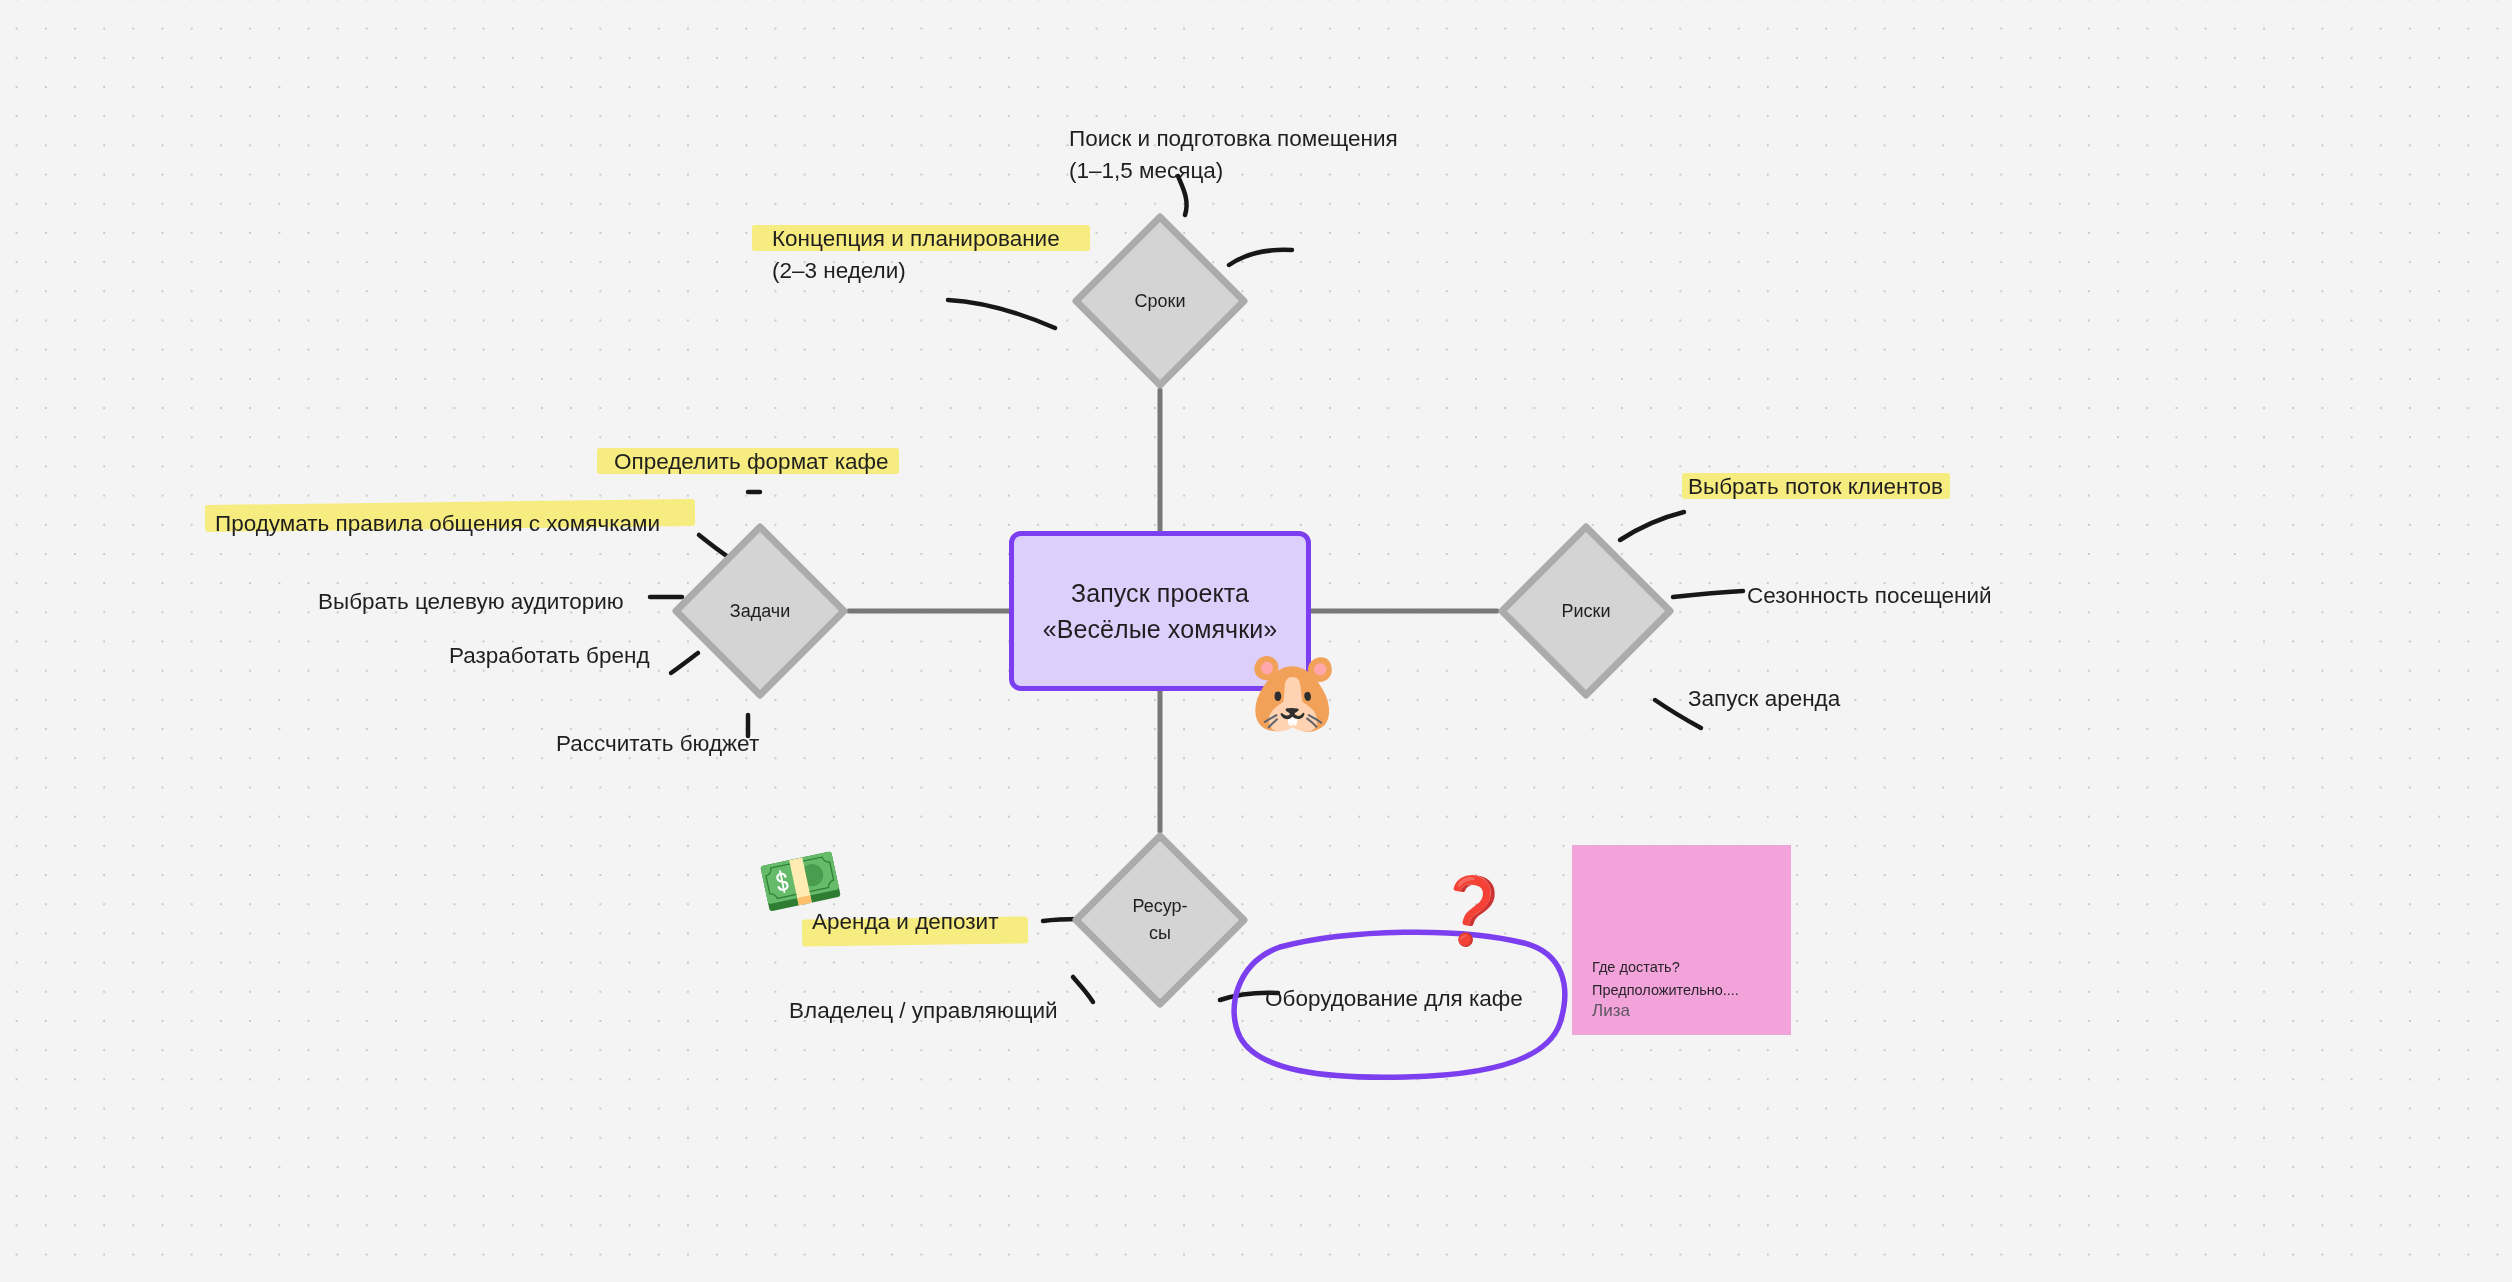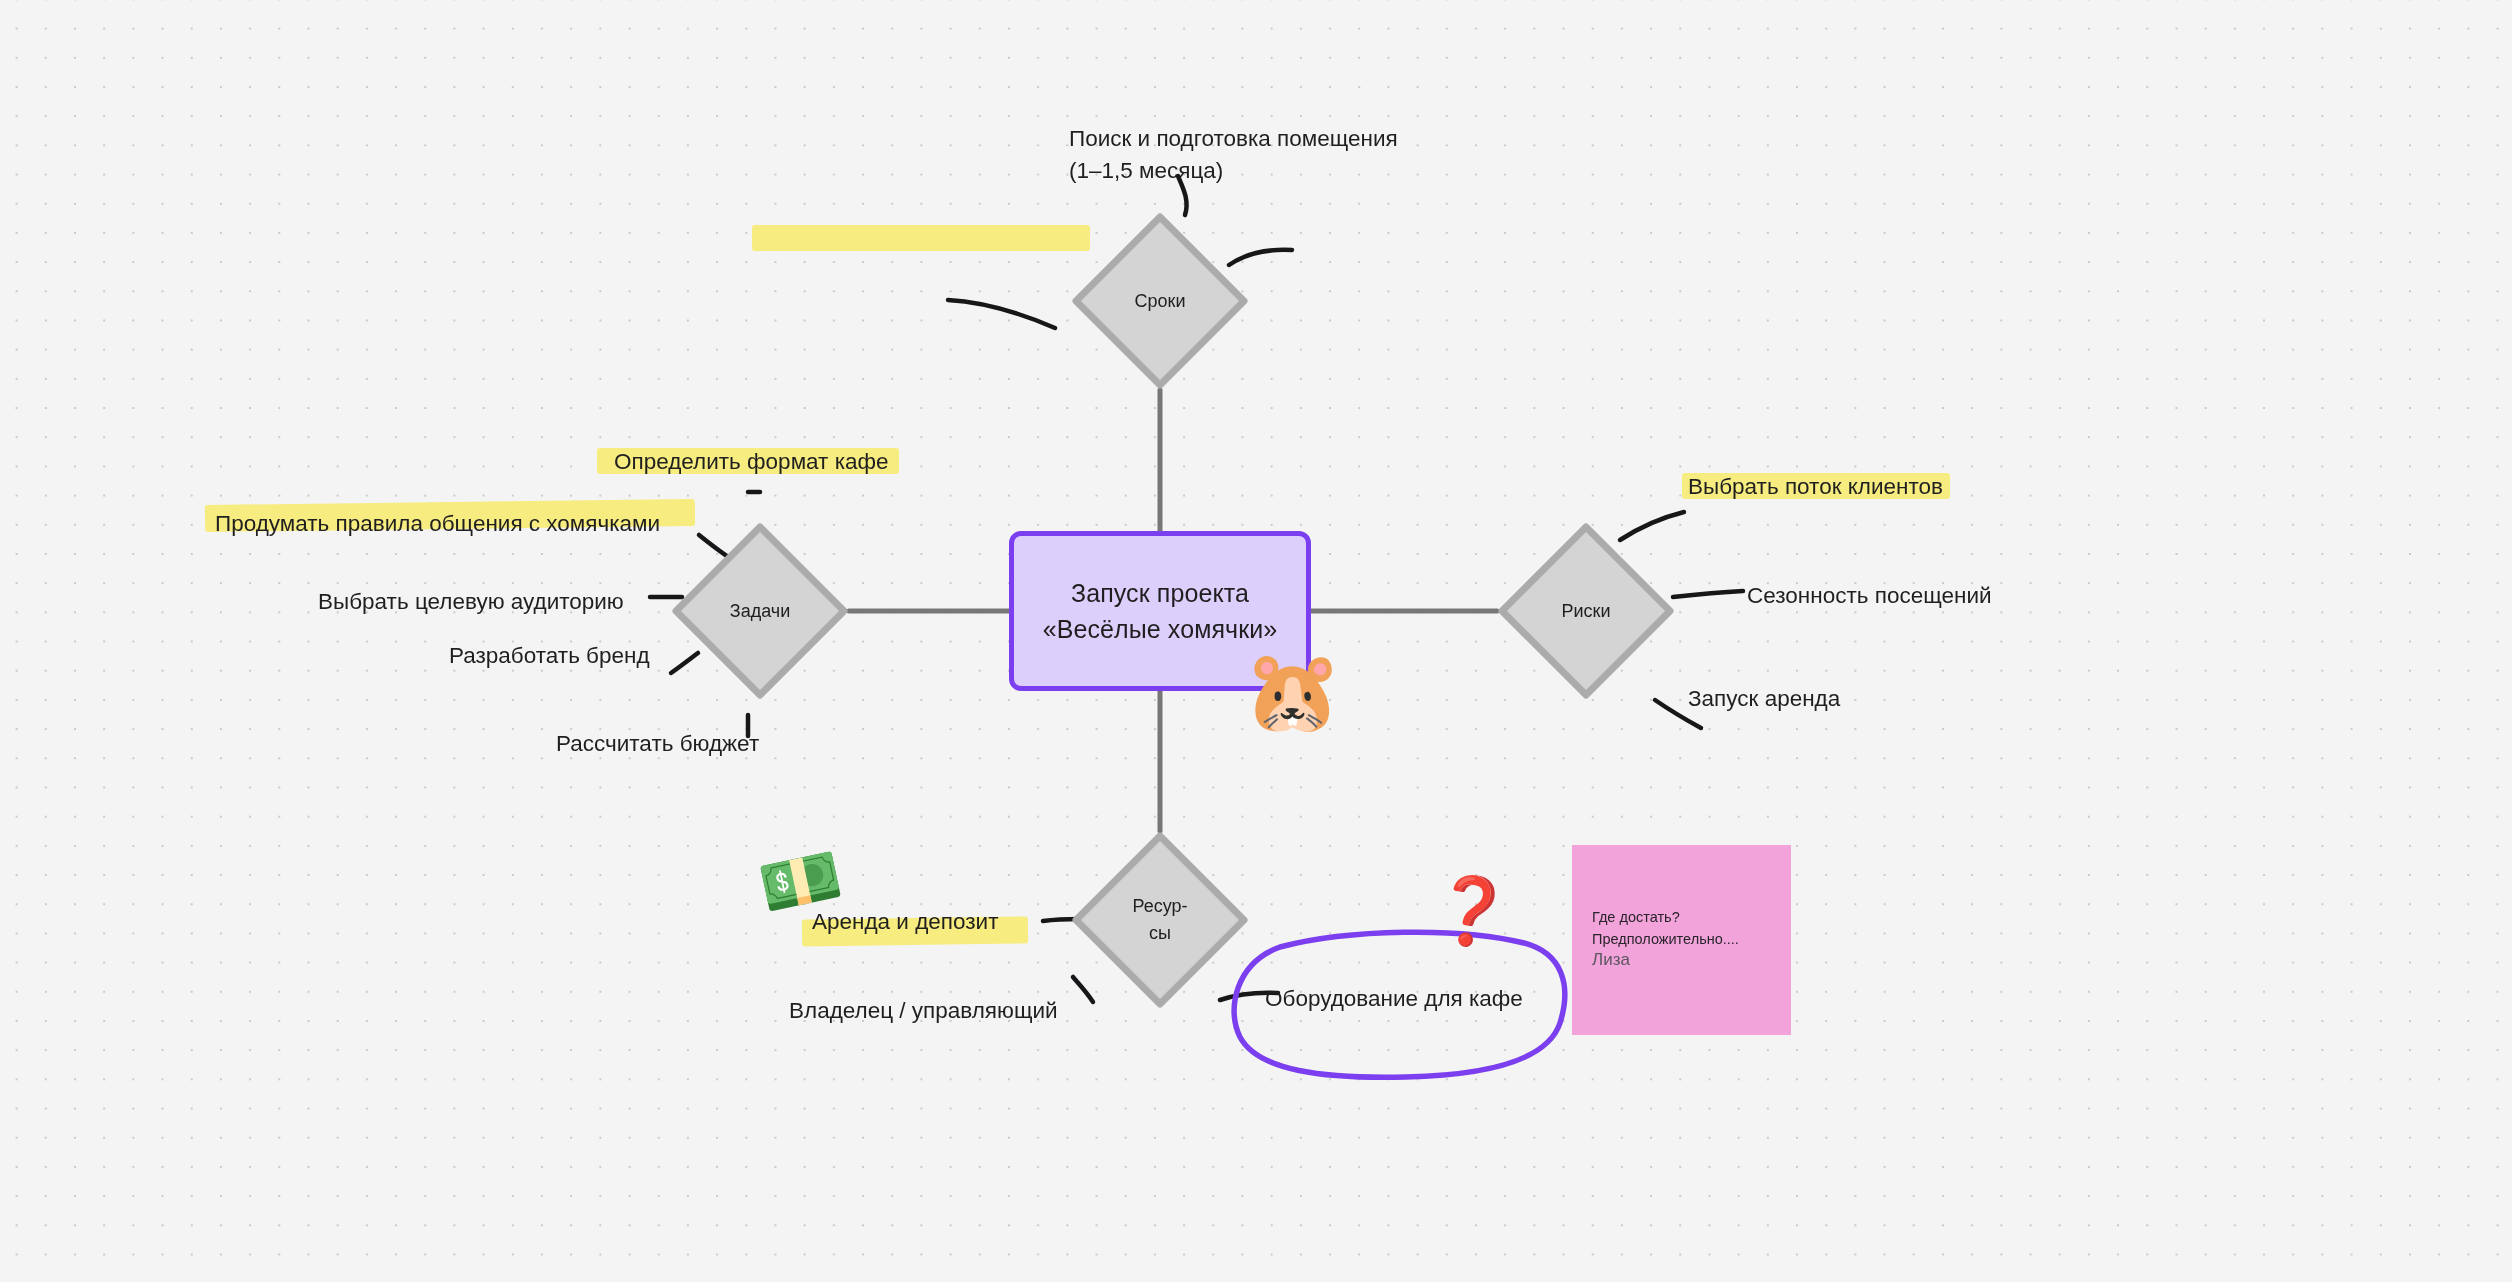--- a/index.html
+++ b/index.html
@@ -111,21 +111,21 @@
     position: absolute;
     left: 1572px;
     top: 845px;
     width: 219px;
     height: 190px;
     background: #f2a4da;
     box-sizing: border-box;
     padding: 10px 20px 14px 20px;
     display: flex;
     flex-direction: column;
-    justify-content: center;
+    justify-content: flex-end;
     z-index: 8;
   }
   .note-text {
     font-size: 14.5px;
     line-height: 1.55;
     color: #29232b;
   }
   .note-text .ln { display: block; }
   .note-author {
     font-size: 17px;
@@ -220,20 +220,24 @@
       <span class="ln">сы</span>
     </div>
   </div>
 
   <div class="leaf two-line" style="left:1069px;top:123px;width:380px;">
     <span class="ln">Поиск и подготовка помещения</span>
     <span class="ln">(1–1,5 месяца)</span>
   </div>
 
 
+  <div class="leaf two-line" style="left:772px;top:223px;width:320px;">
+    <span class="ln">Концепция и планирование</span>
+    <span class="ln">(2–3 недели)</span>
+  </div>
 
   <div class="leaf" style="left:614px;top:446px;">Определить формат кафе</div>
 
   <div class="leaf" style="left:215px;top:500px;margin-top:8px;">Продумать правила общения с хомячками</div>
 
   <div class="leaf" style="left:318px;top:586px;">Выбрать целевую аудиторию</div>
 
   <div class="leaf" style="left:449px;top:640px;">Разработать бренд</div>
 
   <div class="leaf" style="left:556px;top:728px;">Рассчитать бюджет</div>

